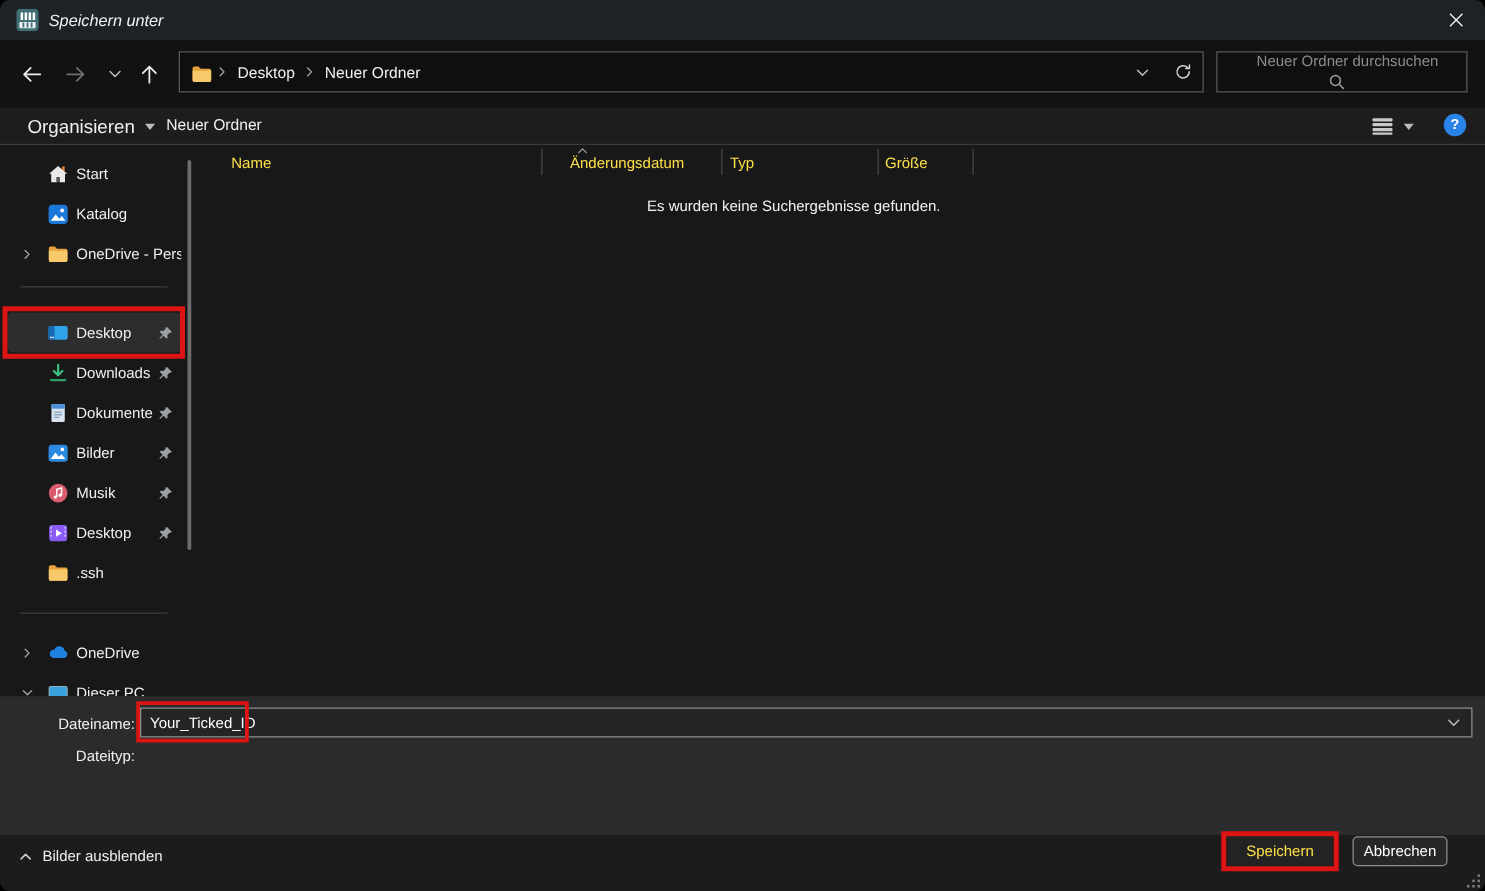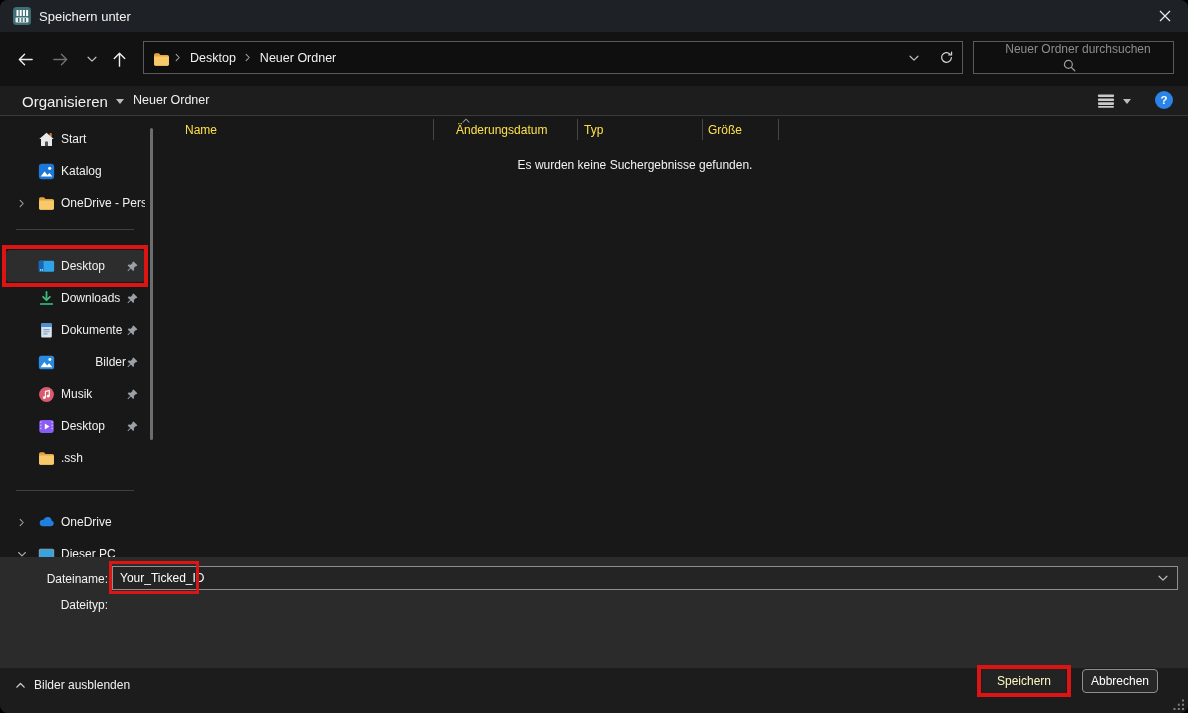--- a/index.html
+++ b/index.html
@@ -2,21 +2,21 @@
 <html><head>
 <meta charset="utf-8">
 <style>
   html,body{margin:0;padding:0;background:#000;}
   #window{
     position:relative;width:1188px;height:713px;background:#181818;
     font-family:"Liberation Sans",sans-serif;color:#ffffff;overflow:hidden;
     border-radius:8px;
   }
   
-  #titlebar{position:absolute;left:0;top:0;width:100%;height:32px;background:#1e2227;}
+  #titlebar{position:absolute;left:0;top:0;width:100%;height:32px;background:#1e2227;font-style:italic;}
   #app-icon{position:absolute;left:13px;top:7px;width:18px;height:18px;}
   #title-text{position:absolute;left:39px;top:9px;font-size:13px;color:#f2f2f2;}
   #close-btn{position:absolute;right:0;top:0;width:46px;height:32px;display:flex;align-items:center;justify-content:center;}
   
   #navbar{position:absolute;left:0;top:32px;width:100%;height:54px;background:#121212;}
   .nav-arrow{position:absolute;top:16px;width:22px;height:22px;display:flex;align-items:center;justify-content:center;}
   #breadcrumb-box{position:absolute;left:143px;top:9px;width:818px;height:31px;background:#0f0f0f;border:1px solid #5a5a5a;display:flex;align-items:center;}
   .crumb{font-size:12.5px;color:#f0f0f0;padding:0 4px;}
   .crumb-chev{width:12px;height:12px;margin:0 2px;display:flex;align-items:center;}
   #bc-right{position:absolute;right:8px;top:0;height:100%;display:flex;align-items:center;gap:18px;}
@@ -51,21 +51,21 @@
   
   #panel{position:absolute;left:0;top:557px;width:100%;height:111px;background:#2b2b2b;}
   .field-label{position:absolute;left:0;width:108px;text-align:right;font-size:12px;color:#f2f2f2;}
   .field{position:absolute;left:112px;width:1066px;height:24px;background:#242424;border:1px solid #8f8f8f;box-sizing:border-box;
     display:flex;align-items:center;}
   .field-text{flex:1;padding-left:7px;font-size:12px;color:#ffffff;white-space:nowrap;overflow:hidden;}
   .field-chev{width:14px;height:14px;margin-right:7px;flex:none;}
   
   #footer{position:absolute;left:0;top:668px;width:100%;height:45px;background:#1c1c1c;}
   #hide-folders{position:absolute;left:14px;top:10px;display:flex;align-items:center;gap:7px;font-size:12px;color:#f0f0f0;}
-  #save-btn{position:absolute;left:982px;top:669px;width:84px;height:24px;background:#232323;color:#fef9c3;font-size:12px;
+  #save-btn{position:absolute;left:982px;top:669px;width:84px;height:24px;background:#232323;color:#fde047;font-size:12px;
     display:flex;align-items:center;justify-content:center;}
   #cancel-btn{position:absolute;left:1082px;top:669px;width:76px;height:24px;background:#272727;border:1px solid #8f8f8f;
     border-radius:4px;box-sizing:border-box;color:#fff;font-size:12px;display:flex;align-items:center;justify-content:center;}
   #resize-grip{position:absolute;right:3px;bottom:2px;width:12px;height:12px;}
   
   .annotation{position:absolute;border:4px solid #dd1414;box-sizing:border-box;pointer-events:none;}
   #anno-filename{border-width:3px;}
   .ico svg{display:block;}
 </style>
 </head>
@@ -281,21 +281,21 @@
                 <path d="M5 7.2h6M5 9.2h6M5 11.2h4" stroke="#8aa4bd" stroke-width="1"></path>
               </svg>
             </span>
             <span class="side-label">Dokumente</span>
             <span class="side-pin ico">
               <svg viewBox="0 0 16 16" fill="#9aa0a6">
                 <path d="M9.3 1.9 14 6.6l-1.2 1.2-.9-.2-2.2 2.2.3 2.6-1.1 1.1-3-3-3.3 3.3-.8-.8 3.3-3.3-3-3 1.1-1.1 2.6.3L8 3.7l-.2-.9z"></path>
               </svg>
             </span>
           </div>
-          <div class="side-item" style="top: 230px; text-align: right;">
+          <div class="side-item" style="top: 230px;">
             <span class="side-chev"></span>
             <span class="side-icon ico">
               <svg viewBox="0 0 16 16">
                 <rect x="0.8" y="1.6" width="14.4" height="12.8" rx="2.4" fill="#2a8ae0"></rect>
                 <circle cx="11.2" cy="5.2" r="1.4" fill="#fff"></circle>
                 <path d="M2.4 12.4 6 7.6l2.6 3.2 1.9-2 3 3.6z" fill="#fff"></path>
               </svg>
             </span>
             <span class="side-label">Bilder</span>
             <span class="side-pin ico">

